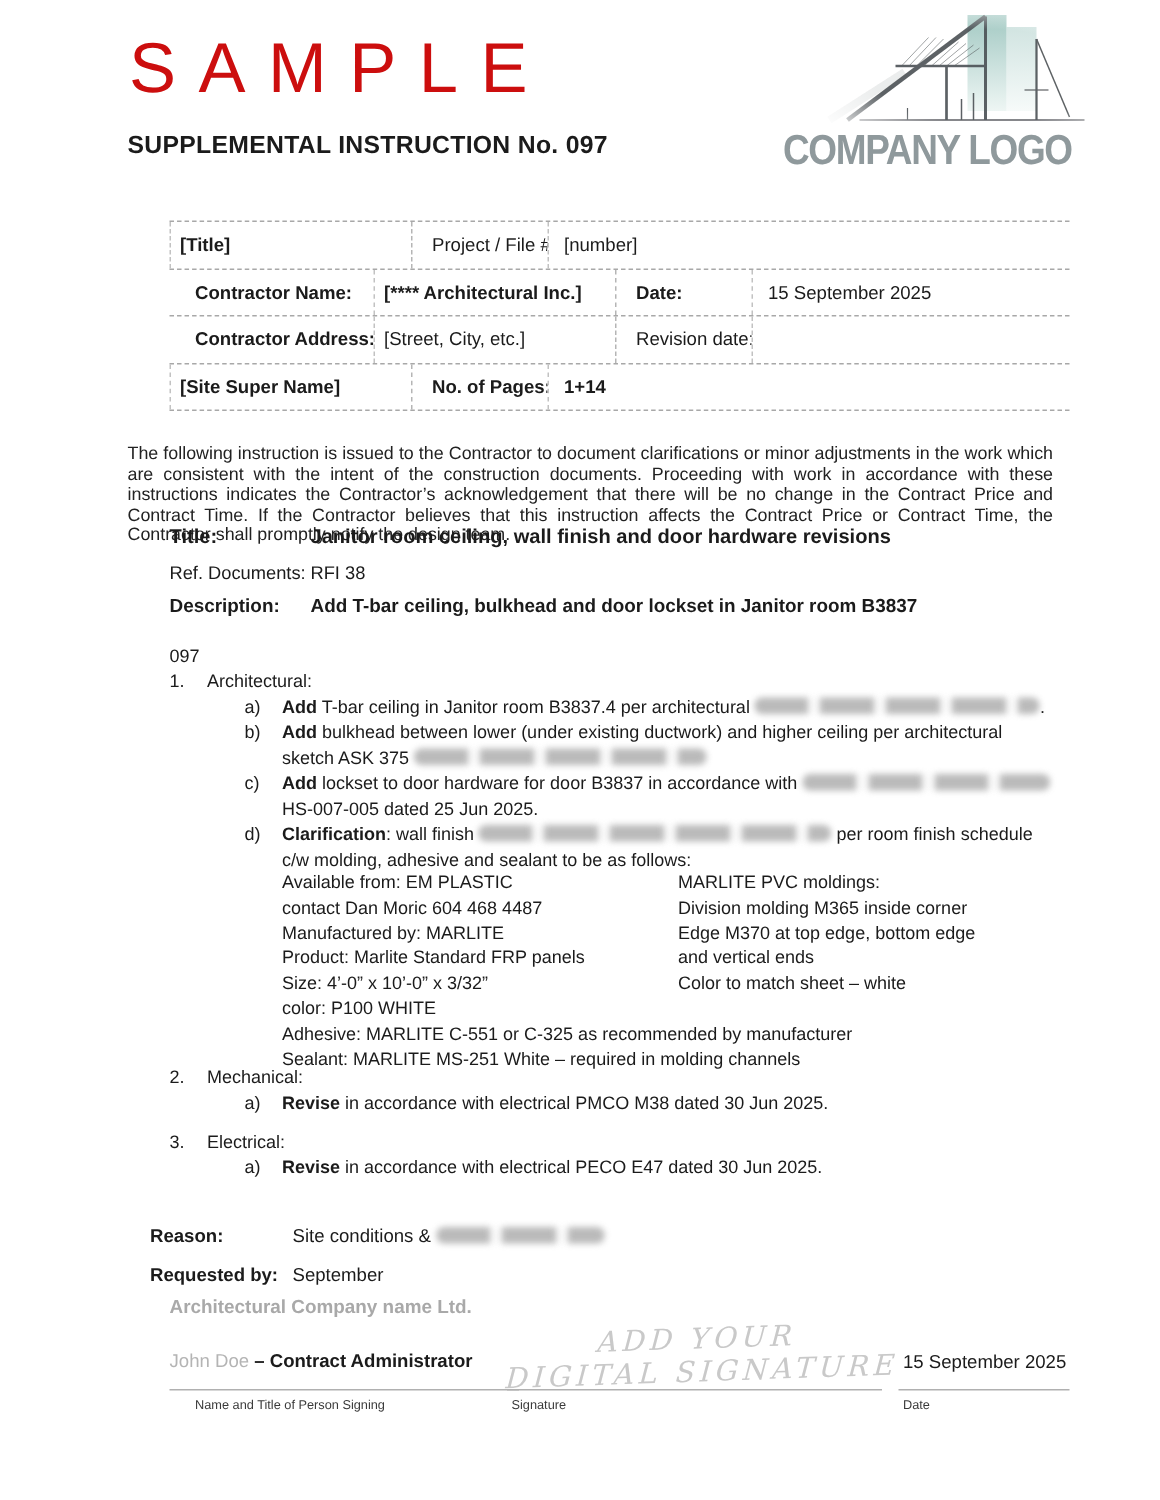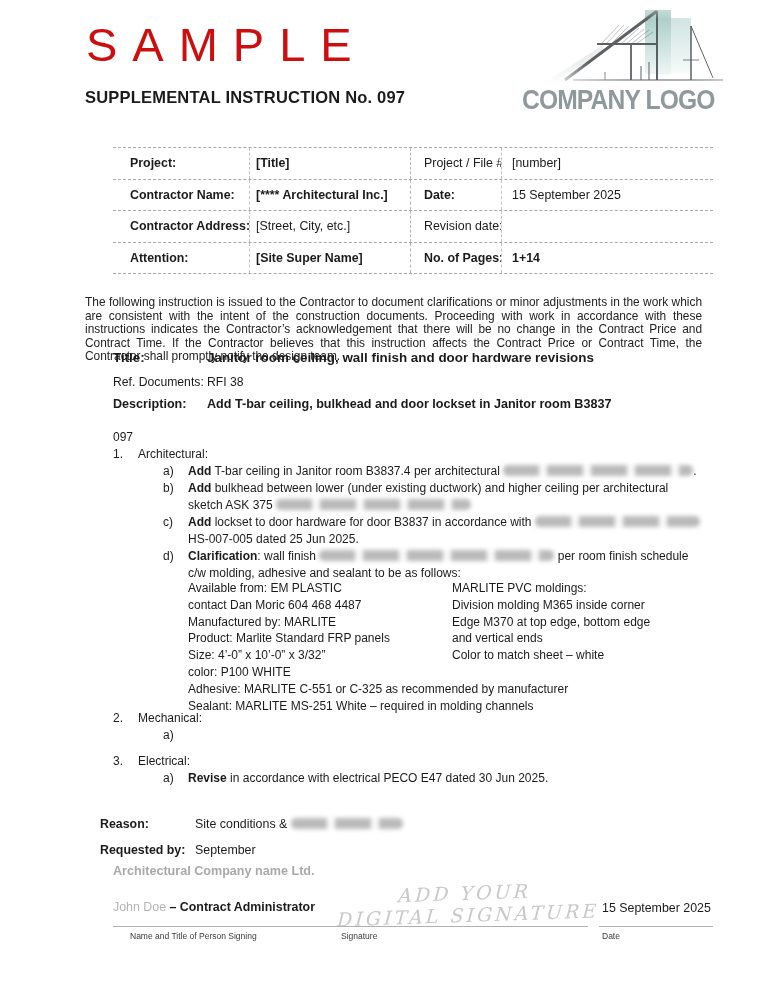--- a/index.html
+++ b/index.html
@@ -148,39 +148,37 @@
         <path d="M60 64 L60 72" stroke-width="0.8"></path>
         <path d="M8 72 L58 40" stroke-width="5" opacity="0.12"></path>
       </g>
       <rect x="0" y="0" width="225" height="96" fill="url(#fadeg)"></rect>
     </svg>
     <div class="logo-caption">COMPANY LOGO</div>
   </div>
 
   <div class="abs info-table">
     <div class="info-row">
-      <div class="c1">Project:</div>
       <div class="c2 b">[Title]</div>
       <div class="c3">Project / File #:</div>
       <div class="c4">[number]</div>
     </div>
     <div class="info-row">
       <div class="c1">Contractor Name:</div>
       <div class="c2 b">[**** Architectural Inc.]</div>
       <div class="c3 b">Date:</div>
       <div class="c4">15 September 2025</div>
     </div>
     <div class="info-row">
       <div class="c1">Contractor Address:</div>
       <div class="c2">[Street, City, etc.]</div>
       <div class="c3">Revision date:</div>
       <div class="c4"></div>
     </div>
     <div class="info-row">
-      <div class="c1">Attention:</div>
       <div class="c2 b">[Site Super Name]</div>
       <div class="c3 b">No. of Pages:</div>
       <div class="c4 b">1+14</div>
     </div>
   </div>
 
   <div class="abs intro">The following instruction is issued to the Contractor to document clarifications or minor adjustments in the work which are consistent with the intent of the construction documents. Proceeding with work in accordance with these instructions indicates the Contractor’s acknowledgement that there will be no change in the Contract Price and Contract Time. If the Contractor believes that this instruction affects the Contract Price or Contract Time, the Contractor shall promptly notify the design team.</div>
 
   <div class="abs sumrow title-row">
     <span class="lab">Title:</span>
@@ -240,20 +238,21 @@
     </div>
   </div>
 
   <div class="abs body-txt sec sec-mech">
     <div class="sec-title">
       <span class="onum">2.</span>
       <span>Mechanical:</span>
     </div>
     <div class="sub">
       <span class="letter">a)</span>
+      <div class="stext"><span class="b">Revise</span><span> in accordance with electrical PMCO M38 dated 30 Jun 2025.</span></div>
     </div>
   </div>
 
   <div class="abs body-txt sec sec-elec">
     <div class="sec-title">
       <span class="onum">3.</span>
       <span>Electrical:</span>
     </div>
     <div class="sub">
       <span class="letter">a)</span>

